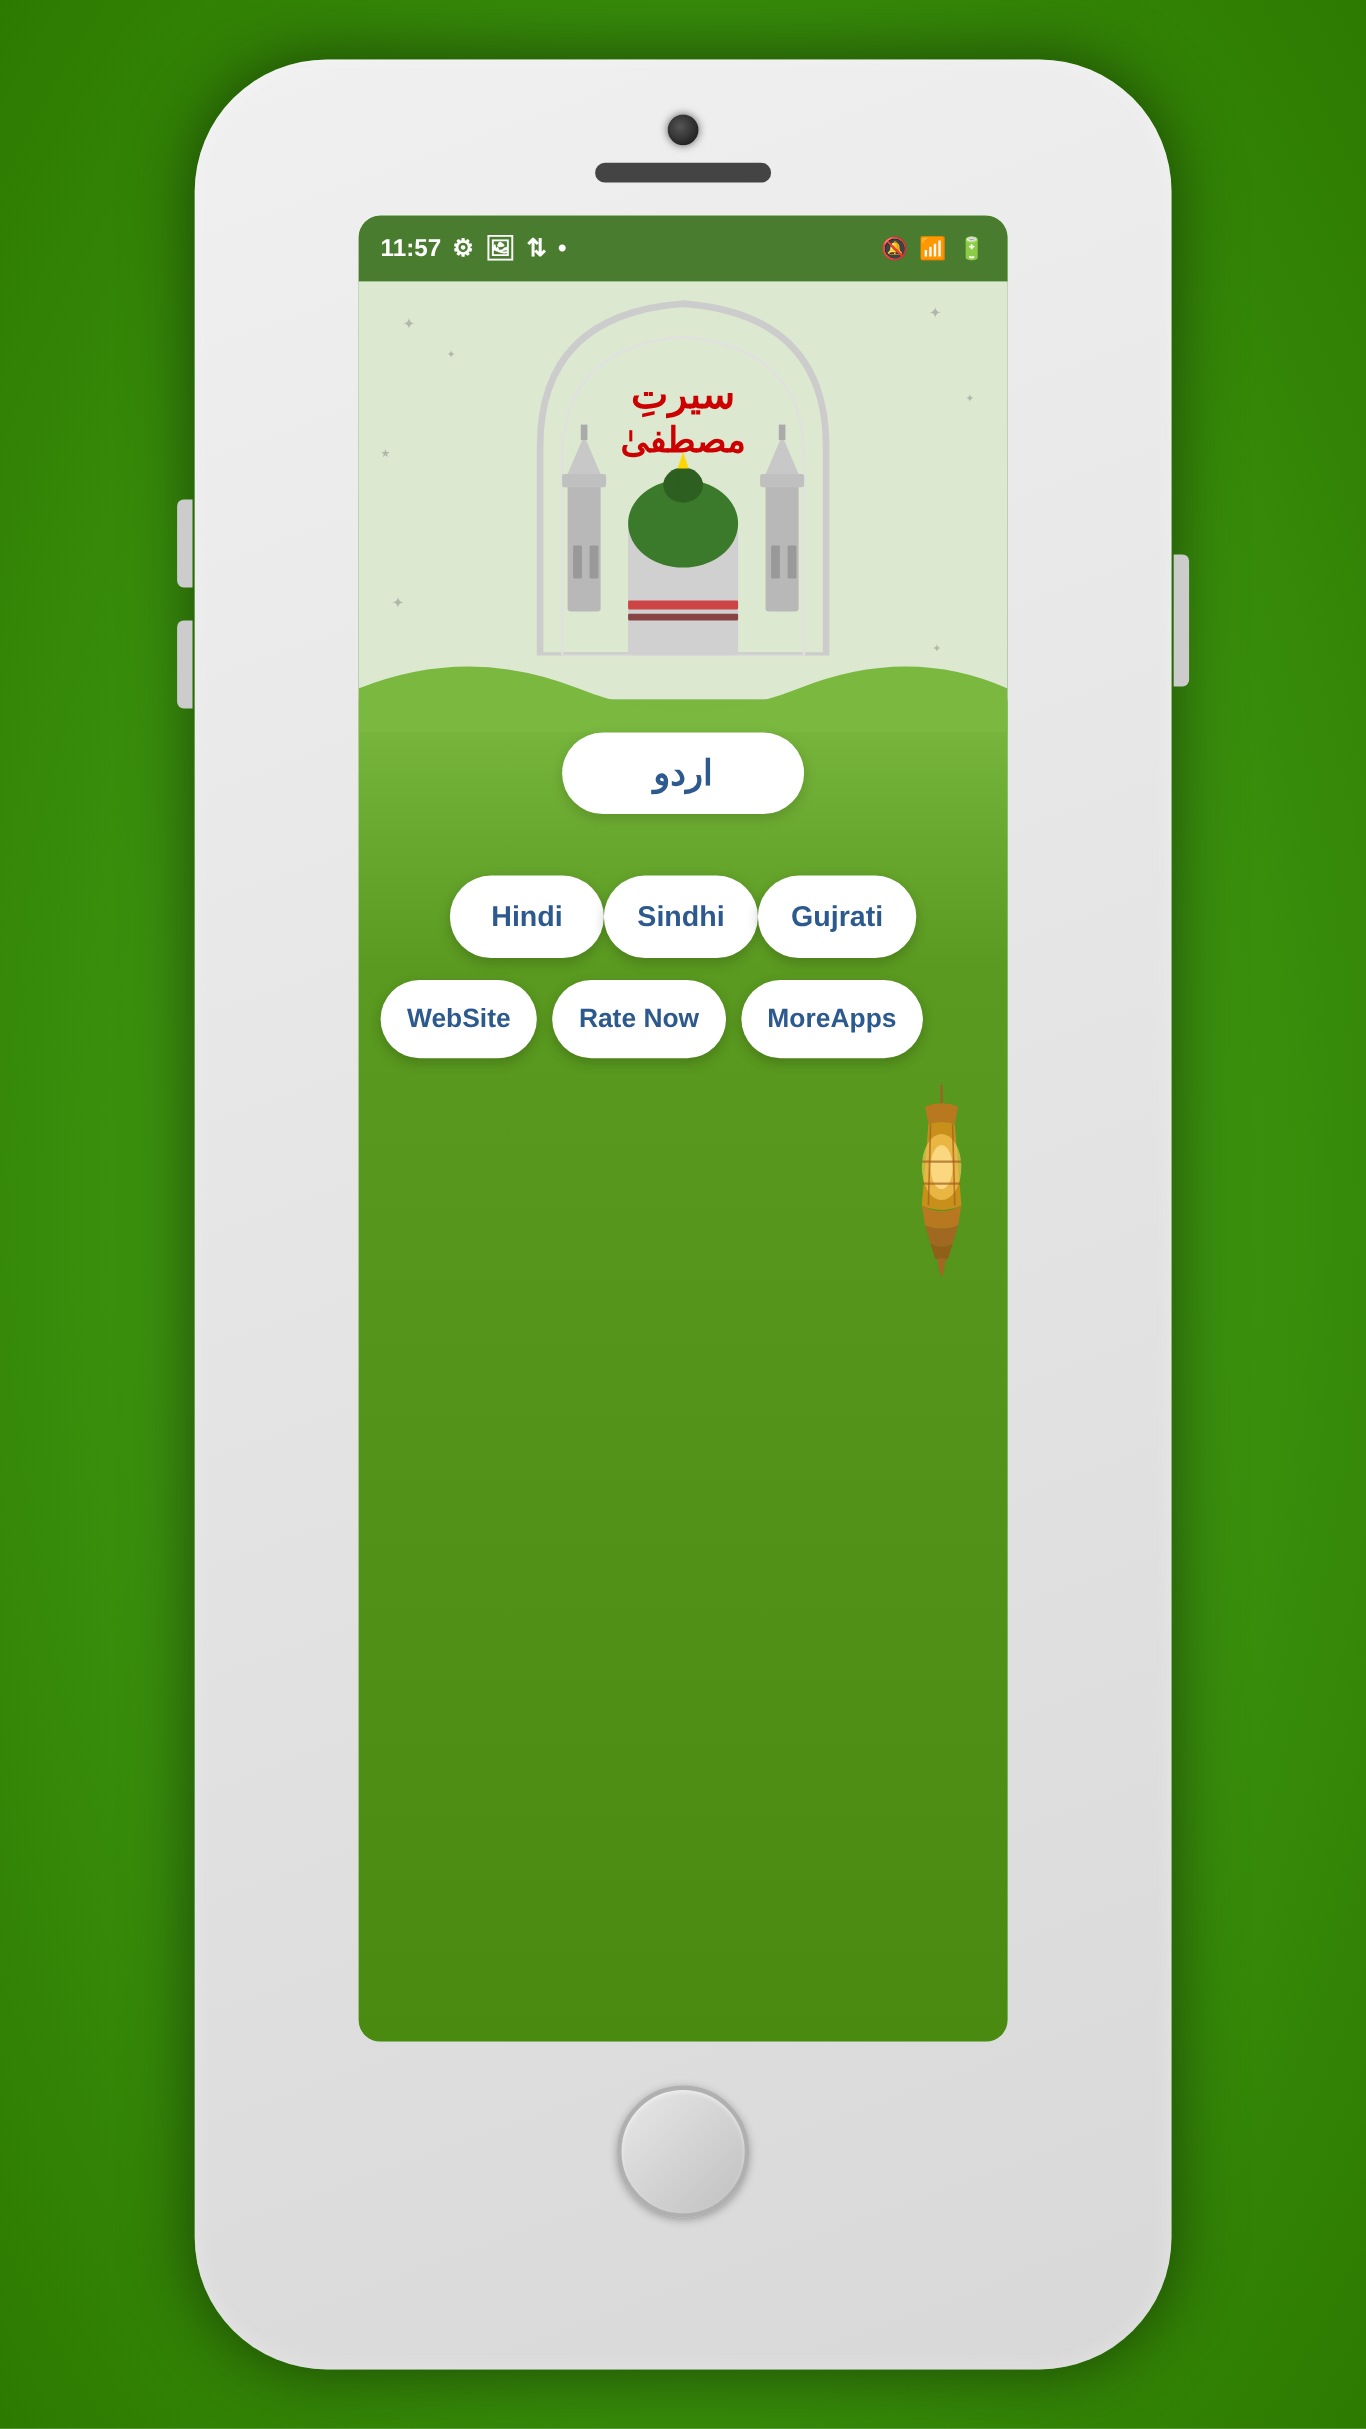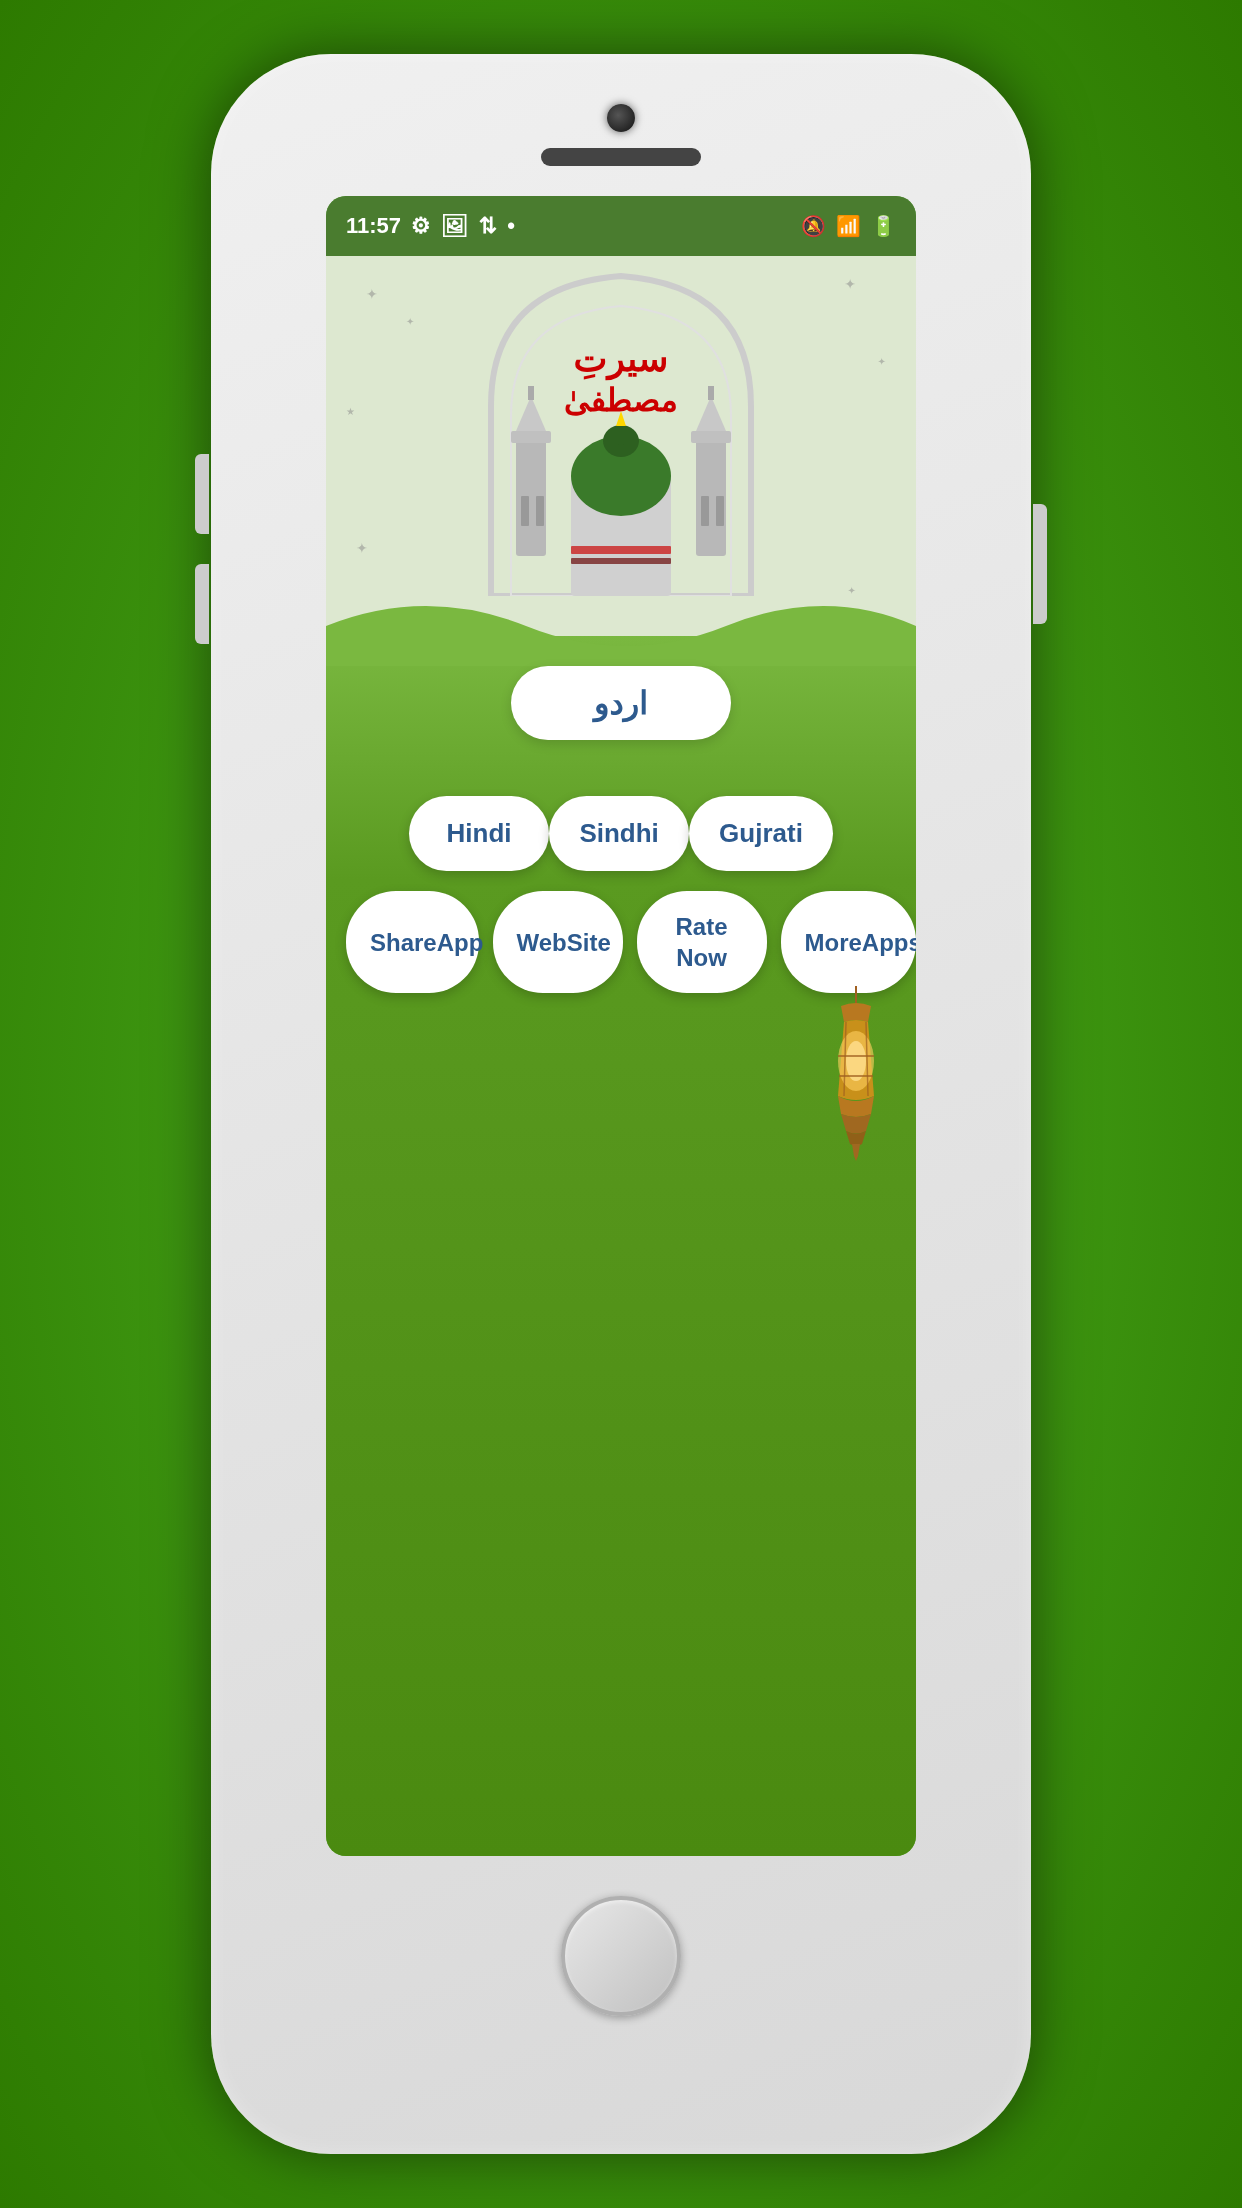--- a/index.html
+++ b/index.html
@@ -9,21 +9,21 @@
       height: 2208px;
       background: radial-gradient(ellipse at center, #4caf20 0%, #2d7a00 100%);
       display: flex;
       align-items: center;
       justify-content: center;
       font-family: Arial, sans-serif;
       overflow: hidden;
     }
 
     .phone-outer {
-      width: 820px;
+      width: 888px;
       height: 2100px;
       background: linear-gradient(160deg, #f0f0f0 0%, #d8d8d8 100%);
       border-radius: 120px;
       display: flex;
       flex-direction: column;
       align-items: center;
       justify-content: flex-start;
       position: relative;
       box-shadow: 0 0 60px rgba(0,0,0,0.5), inset 0 0 20px rgba(255,255,255,0.3);
       padding: 0;
@@ -347,21 +347,20 @@
         <button class="lang-btn-large" style="font-family:Liberation Sans, sans-serif;font-size:32px;">اردو</button>
       </div>
 
       <div class="secondary-buttons-row">
         <button class="sec-btn">Hindi</button>
         <button class="sec-btn">Sindhi</button>
         <button class="sec-btn">Gujrati</button>
       </div>
 
       <div class="action-buttons-row">
-        <button class="act-btn">ShareApp</button>
         <button class="act-btn">WebSite</button>
         <button class="act-btn">Rate Now</button>
         <button class="act-btn">MoreApps</button>
       </div>
 
       <div class="lantern">
         <svg viewBox="0 0 80 180" width="80" height="180" xmlns="http://www.w3.org/2000/svg">
 
           <line x1="40" y1="0" x2="40" y2="20" stroke="#a06020" stroke-width="2"></line>
 

